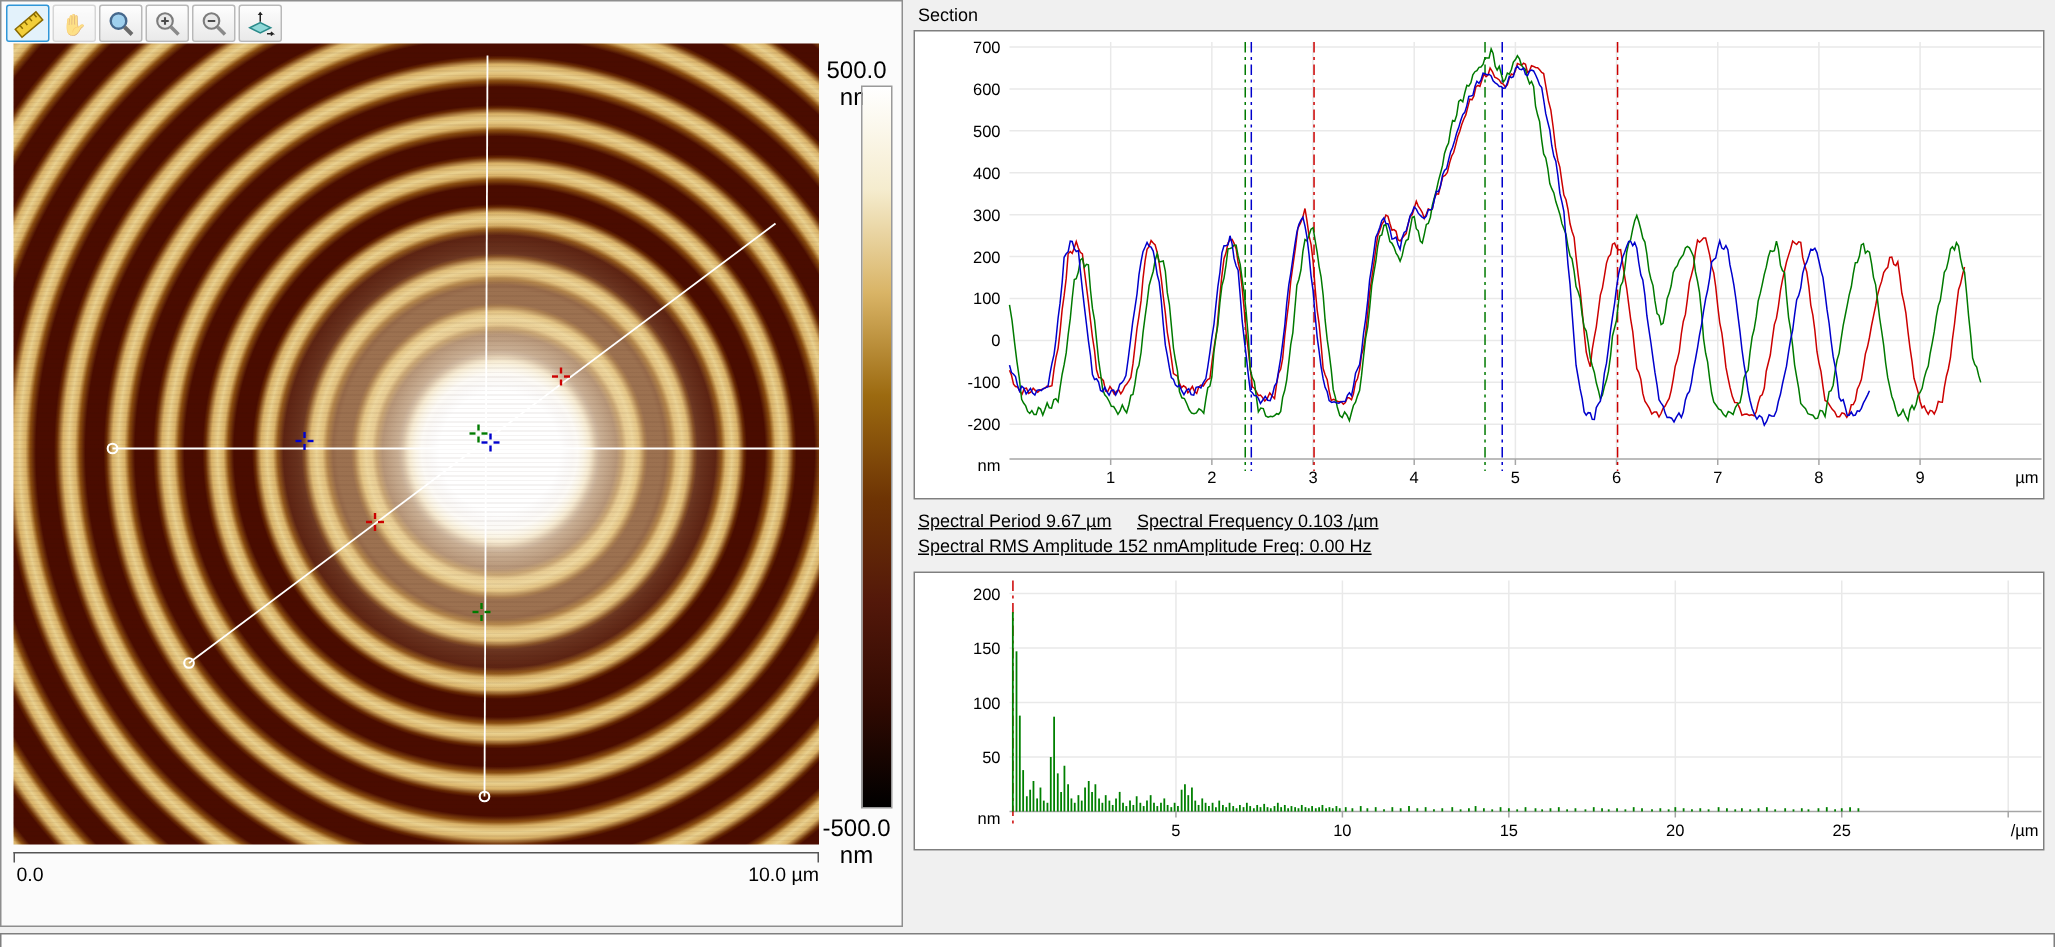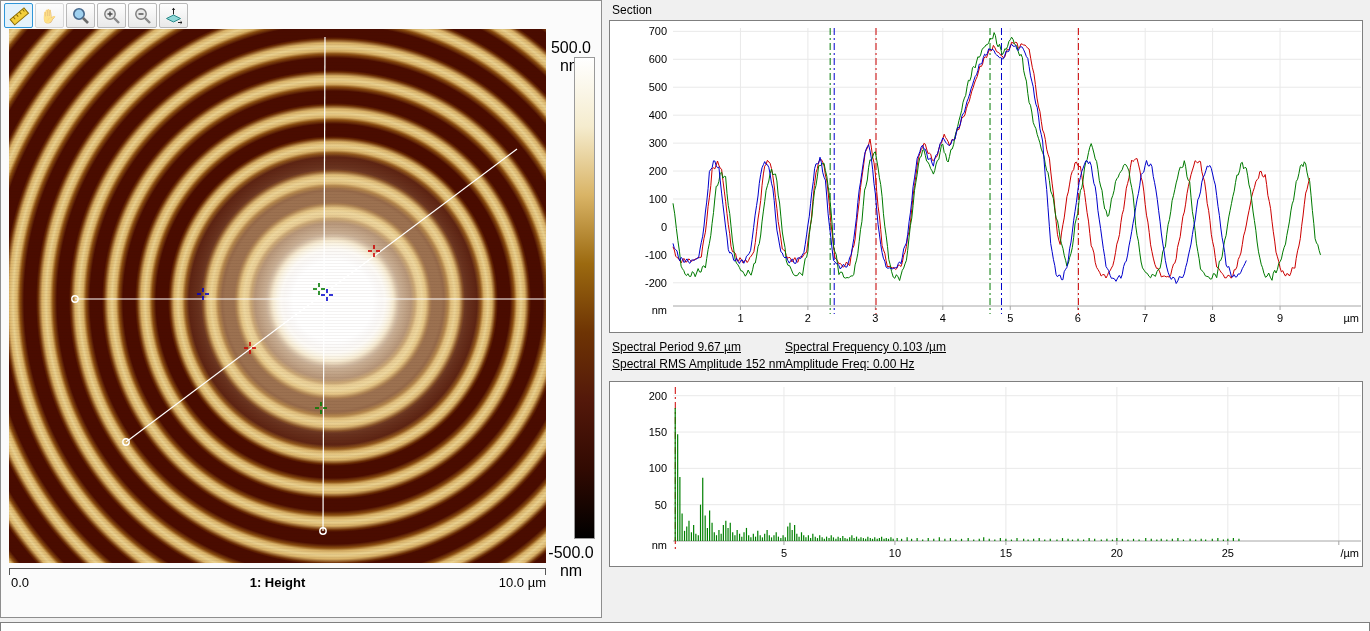--- a/index.html
+++ b/index.html
@@ -135,21 +135,20 @@
         </g>
       </svg>
   </div>
 
   <div class="abs cbar-label" style="left:540px; top:38px;">500.0 nm</div>
   <div id="colorbar" class="abs" style="background: linear-gradient(rgb(255, 255, 255), rgb(245, 236, 206), rgb(217, 180, 102), rgb(156, 106, 16), rgb(110, 52, 4), rgb(83, 24, 10), rgb(49, 10, 2), rgb(0, 0, 0));"></div>
   <div class="abs cbar-label" style="left:540px; top:543px;">-500.0 nm</div>
 
   <div id="img-axis-bracket" class="abs"></div>
   <div class="abs img-axis-label" style="left:10px;">0.0</div>
-  <div class="abs img-axis-label" style="left:8px; width:537px; text-align:center; font-weight:bold; font-size:13px;">1: Height</div>
   <div class="abs img-axis-label" style="left:455px; width:90px; text-align:right;">10.0 µm</div>
 </div>
 
 <div id="section-title" class="abs">Section</div>
 
 <div id="section-box" class="abs chart-box">
   <svg id="section-svg" width="752" height="311">
       <line x1="63" y1="261.81005025125626" x2="751" y2="261.81005025125626" stroke="#e9e9e9"></line>
       <line x1="63" y1="233.87035175879396" x2="751" y2="233.87035175879396" stroke="#e9e9e9"></line>
       <line x1="63" y1="205.93065326633166" x2="751" y2="205.93065326633166" stroke="#e9e9e9"></line>
@@ -206,21 +205,21 @@
       <line x1="380.0196078431373" y1="7" x2="380.0196078431373" y2="293" stroke="#007a00" stroke-dasharray="7 3 2 3"></line>
       <line x1="391.48627450980393" y1="7" x2="391.48627450980393" y2="293" stroke="#0000cc" stroke-dasharray="7 3 2 3"></line>
       <line x1="468.3803921568628" y1="7" x2="468.3803921568628" y2="293" stroke="#cc0000" stroke-dasharray="7 3 2 3"></line>
       <path d="M63.0 225.8 L64.3 229.0 L65.7 235.1 L67.0 236.7 L68.4 237.0 L69.9 239.9 L71.4 241.8 L72.8 238.1 L74.3 237.7 L75.8 241.2 L77.3 240.3 L78.8 237.8 L80.3 239.4 L81.8 240.5 L83.2 239.1 L84.9 238.4 L86.5 237.9 L88.1 236.4 L89.7 236.6 L91.3 236.1 L92.7 225.1 L94.0 217.3 L95.4 211.2 L96.7 200.1 L98.1 185.4 L99.4 176.3 L100.8 164.6 L102.1 148.2 L103.5 146.7 L104.8 147.9 L106.2 144.1 L107.5 140.0 L108.9 144.3 L110.2 147.2 L111.6 148.2 L112.9 159.3 L114.3 170.1 L115.6 180.3 L117.0 192.7 L118.3 203.7 L119.7 212.7 L121.0 225.5 L122.5 230.7 L124.0 230.9 L125.6 232.8 L127.1 239.8 L128.5 240.0 L130.0 236.7 L131.4 238.7 L132.9 241.8 L134.3 239.8 L135.8 238.9 L137.2 241.5 L138.5 239.6 L139.9 236.4 L141.2 235.1 L142.6 232.9 L143.9 230.6 L145.3 221.6 L146.6 210.3 L148.0 198.0 L149.3 189.7 L150.7 179.6 L152.0 164.7 L153.4 152.9 L154.7 145.2 L156.1 143.3 L157.4 139.3 L158.8 141.0 L160.1 142.3 L161.5 147.5 L162.8 154.8 L164.2 164.9 L165.5 176.5 L166.9 187.7 L168.2 200.5 L169.6 208.9 L170.9 217.8 L172.3 228.0 L173.6 228.9 L175.0 229.7 L176.3 234.6 L177.7 237.5 L179.0 236.2 L180.5 237.2 L181.9 240.9 L183.4 239.0 L184.9 236.6 L186.3 239.9 L187.8 241.3 L189.2 236.9 L190.7 235.7 L192.2 236.3 L193.6 234.0 L195.1 232.0 L196.6 231.3 L198.1 219.5 L199.7 208.6 L201.3 198.7 L202.8 181.1 L204.4 164.4 L206.0 151.5 L207.3 147.7 L208.7 140.8 L210.0 139.1 L211.4 138.6 L212.7 141.2 L214.1 145.0 L215.4 154.0 L216.8 159.9 L218.1 171.0 L219.5 185.8 L220.8 201.5 L222.2 212.4 L223.5 224.2 L224.9 236.9 L226.2 237.8 L227.6 240.2 L228.9 242.8 L230.3 242.4 L231.6 243.9 L233.2 246.3 L234.9 244.6 L236.5 241.0 L238.1 243.0 L239.7 244.7 L241.1 234.8 L242.4 227.8 L243.8 225.0 L245.1 218.1 L246.5 202.9 L247.8 191.8 L249.2 180.5 L250.5 166.5 L252.1 155.0 L253.7 143.7 L255.2 131.3 L256.8 128.1 L258.4 124.4 L260.0 118.0 L261.3 126.1 L262.7 136.3 L264.0 141.7 L265.4 153.2 L266.7 170.5 L268.1 185.7 L269.4 194.9 L270.7 208.3 L272.1 224.7 L273.4 228.8 L274.8 232.2 L276.1 239.7 L277.5 246.0 L279.1 245.2 L280.7 246.1 L282.4 246.8 L284.0 246.7 L285.6 248.5 L286.9 247.4 L288.3 244.0 L289.6 244.3 L291.0 245.5 L292.3 241.6 L293.7 233.9 L295.0 231.5 L296.4 225.5 L297.7 215.6 L299.1 210.7 L300.4 201.8 L301.8 187.7 L303.1 174.3 L304.5 164.6 L305.8 155.4 L307.2 144.9 L308.5 136.2 L309.9 132.5 L311.2 128.6 L312.6 126.5 L313.9 122.4 L315.3 123.2 L316.6 128.0 L318.0 132.5 L319.3 132.1 L320.7 133.2 L322.0 138.8 L323.4 139.6 L324.7 137.9 L326.1 136.2 L327.4 134.7 L328.8 128.2 L330.1 123.5 L331.5 122.0 L332.8 117.9 L334.2 113.2 L335.5 116.4 L336.9 118.4 L338.2 120.7 L339.5 124.6 L340.9 121.7 L342.2 118.3 L343.6 119.1 L344.9 118.3 L346.3 111.3 L347.6 108.2 L349.0 108.4 L350.3 103.0 L351.9 96.7 L353.4 96.0 L354.9 94.0 L356.4 87.6 L357.8 83.0 L359.1 80.7 L360.5 75.4 L361.8 70.2 L363.2 66.5 L364.5 62.0 L365.9 58.3 L367.2 55.6 L368.6 50.1 L369.9 45.1 L371.3 45.5 L372.6 43.0 L373.9 37.0 L375.3 35.9 L376.6 36.6 L378.0 32.2 L379.3 28.5 L380.7 30.1 L382.0 29.0 L383.4 24.4 L385.0 26.9 L386.5 30.5 L388.1 31.3 L389.5 32.3 L390.8 34.4 L392.2 35.0 L393.5 37.0 L394.9 35.6 L396.2 31.1 L397.6 28.3 L398.9 28.9 L400.3 26.2 L401.6 21.3 L403.0 21.9 L404.3 22.6 L405.7 21.1 L407.0 21.9 L408.3 27.2 L409.7 26.2 L411.0 22.8 L412.4 23.3 L413.7 24.0 L415.1 24.1 L416.4 25.5 L417.8 27.3 L419.1 28.0 L420.7 37.3 L422.3 46.3 L423.9 52.4 L425.4 63.5 L427.0 77.1 L428.6 86.0 L429.9 90.4 L431.3 100.4 L432.6 109.0 L434.0 112.2 L435.3 118.5 L436.7 128.2 L438.0 133.2 L439.4 137.2 L440.7 150.1 L442.1 162.2 L443.4 172.0 L444.8 186.3 L446.1 200.4 L447.5 213.7 L448.8 219.1 L450.2 223.5 L451.5 211.9 L452.9 203.7 L454.2 196.9 L455.6 186.0 L456.9 175.7 L458.3 170.9 L459.6 163.1 L461.0 154.4 L462.3 150.4 L463.7 148.6 L465.0 141.8 L466.4 141.1 L467.7 144.2 L469.1 145.6 L470.4 145.4 L471.8 154.6 L473.1 163.3 L474.5 171.5 L475.8 181.7 L477.1 191.7 L478.5 200.1 L479.8 212.4 L481.2 224.8 L482.5 227.2 L483.9 231.9 L485.2 241.3 L486.6 246.4 L487.9 248.4 L489.6 251.3 L491.2 255.0 L492.8 253.6 L494.4 253.7 L496.0 257.0 L497.4 254.5 L498.7 251.2 L500.1 249.7 L501.4 247.1 L502.8 244.6 L504.1 239.4 L505.5 231.7 L506.8 223.2 L508.2 218.9 L509.5 213.4 L510.9 201.5 L512.2 193.3 L513.6 188.6 L514.9 178.7 L516.3 167.2 L517.6 162.5 L519.0 156.9 L520.3 146.8 L521.7 139.1 L523.0 140.5 L524.4 139.2 L525.7 137.7 L527.1 137.7 L528.4 143.1 L529.8 149.1 L531.1 156.4 L532.5 160.9 L533.8 170.1 L535.2 183.4 L536.5 194.2 L537.9 201.1 L539.2 211.3 L540.6 223.8 L541.9 230.4 L543.3 237.1 L544.9 243.4 L546.5 247.3 L548.1 247.4 L549.7 250.9 L551.3 255.9 L553.0 255.2 L554.6 255.0 L556.2 255.9 L557.8 255.5 L559.4 256.2 L560.8 253.5 L562.1 247.7 L563.5 243.1 L564.8 242.2 L566.2 237.7 L567.5 226.5 L568.9 220.8 L570.2 215.7 L571.6 204.7 L572.9 195.4 L574.3 191.1 L575.6 183.2 L577.0 172.6 L578.3 165.8 L579.7 159.5 L581.0 153.7 L582.4 149.1 L583.7 145.0 L585.1 139.7 L586.4 140.9 L587.8 142.0 L589.1 140.2 L590.5 140.6 L591.8 150.6 L593.2 156.1 L594.5 160.2 L595.9 170.1 L597.2 182.4 L598.6 189.3 L599.9 199.3 L601.3 213.3 L602.6 220.7 L604.0 226.7 L605.3 236.6 L606.7 246.0 L608.3 246.9 L609.9 249.4 L611.5 251.9 L613.1 253.4 L614.7 256.8 L616.4 256.8 L618.0 254.2 L619.6 254.8 L621.2 257.2 L622.8 254.6 L624.2 248.8 L625.5 248.7 L626.9 245.9 L628.2 238.5 L629.6 235.5 L630.9 232.0 L632.3 223.6 L633.6 214.9 L635.0 210.2 L636.3 204.0 L637.7 196.0 L639.0 189.7 L640.4 183.0 L641.7 175.7 L643.1 170.4 L644.4 166.6 L645.8 160.7 L647.1 158.7 L648.5 157.2 L649.8 150.6 L651.2 150.4 L652.5 155.2 L653.9 156.1 L655.2 153.5 L656.6 163.4 L657.9 174.5 L659.3 180.6 L660.6 187.7 L662.0 200.3 L663.3 210.7 L664.7 220.1 L666.0 231.2 L667.4 235.8 L668.7 240.4 L670.1 246.8 L671.4 250.9 L672.8 249.7 L674.1 252.8 L675.5 255.1 L676.8 252.6 L678.2 253.1 L679.5 255.0 L680.9 251.8 L682.2 246.6 L683.5 247.0 L684.9 247.1 L686.2 237.4 L687.6 229.8 L688.9 225.0 L690.3 217.5 L691.6 205.4 L693.0 195.0 L694.3 183.3 L695.7 172.1 L697.0 168.4 L698.4 162.0 L699.7 157.0" fill="none" stroke="#cc0000" stroke-width="1"></path>
       <path d="M63.0 182.3 L64.7 192.8 L66.4 207.6 L67.9 219.7 L69.5 230.8 L71.1 245.2 L72.4 247.7 L73.8 249.6 L75.1 253.3 L76.5 254.6 L77.9 252.7 L79.4 255.4 L80.8 255.4 L82.3 250.7 L83.7 251.7 L85.2 255.7 L86.6 252.0 L88.1 247.6 L89.5 250.9 L91.0 251.1 L92.5 245.5 L93.9 244.8 L95.4 246.9 L96.7 237.6 L98.1 228.5 L99.4 222.3 L100.8 214.3 L102.1 202.3 L103.5 191.6 L104.8 178.0 L106.2 165.3 L107.5 164.8 L108.9 160.4 L110.2 152.4 L111.6 151.2 L112.9 157.1 L114.3 155.2 L115.6 155.5 L117.0 172.5 L118.3 184.6 L119.7 192.4 L121.0 205.2 L122.4 219.1 L123.7 228.1 L125.1 238.5 L126.5 242.2 L128.0 243.9 L129.4 246.5 L130.9 249.8 L132.4 250.0 L133.8 252.3 L135.3 255.2 L136.7 253.0 L138.2 249.0 L139.7 252.2 L141.1 254.2 L142.6 248.8 L143.9 242.6 L145.3 242.0 L146.6 235.1 L148.0 225.7 L149.3 222.6 L150.7 214.0 L152.0 200.9 L153.4 190.1 L154.7 180.7 L156.1 169.3 L157.4 164.7 L158.8 160.0 L160.1 152.5 L161.5 148.0 L162.8 153.6 L164.2 153.3 L165.5 153.0 L166.9 159.9 L168.2 174.1 L169.6 182.0 L170.9 195.9 L172.3 211.0 L173.6 219.0 L175.0 226.4 L176.3 240.0 L177.9 244.2 L179.6 244.7 L181.2 248.2 L182.8 252.2 L184.4 254.4 L186.0 254.8 L187.6 254.3 L189.3 251.5 L190.9 252.5 L192.5 254.5 L193.9 245.1 L195.2 237.5 L196.6 236.4 L197.9 230.3 L199.3 213.4 L200.6 203.7 L201.9 195.7 L203.3 180.5 L204.6 169.6 L206.0 164.4 L207.3 155.9 L208.7 144.8 L210.0 144.6 L211.4 144.1 L212.7 142.3 L214.1 142.4 L215.4 149.6 L216.8 155.2 L218.1 165.3 L219.5 174.7 L220.8 187.4 L222.2 203.8 L223.5 225.5 L224.9 230.9 L226.2 233.4 L227.6 243.7 L228.9 253.6 L230.5 251.0 L232.2 251.4 L233.8 256.3 L235.4 257.1 L237.0 256.5 L238.4 256.8 L239.7 256.1 L241.1 254.8 L242.4 255.2 L243.8 253.3 L245.1 243.9 L246.5 239.2 L247.8 232.4 L249.2 220.4 L250.5 208.7 L251.9 200.7 L253.2 185.3 L254.6 169.1 L255.9 165.3 L257.3 159.0 L258.6 146.6 L260.0 138.7 L261.3 139.6 L262.7 135.8 L264.0 131.8 L265.4 130.8 L266.7 138.9 L268.1 147.0 L269.4 156.7 L270.7 163.5 L272.1 175.7 L273.4 192.3 L274.8 205.3 L276.1 214.3 L277.5 225.6 L278.8 238.6 L280.2 243.7 L281.5 250.3 L283.2 256.0 L284.8 257.3 L286.4 253.7 L288.0 255.8 L289.6 259.5 L291.0 254.0 L292.3 249.3 L293.7 247.1 L295.0 242.9 L296.4 239.4 L297.7 229.3 L299.1 216.1 L300.4 204.6 L301.8 196.9 L303.1 184.4 L304.5 169.4 L305.8 161.5 L307.2 153.2 L308.5 143.0 L309.9 136.3 L311.2 135.6 L312.6 129.2 L313.9 128.7 L315.3 134.4 L316.6 140.1 L318.0 141.2 L319.3 143.7 L320.7 147.7 L322.0 149.8 L323.4 153.1 L324.7 149.6 L326.1 143.1 L327.4 139.4 L328.8 138.5 L330.1 131.5 L331.5 123.8 L332.8 123.3 L334.2 131.5 L335.5 132.9 L336.9 139.7 L338.2 141.0 L339.5 135.4 L340.9 128.6 L342.2 128.0 L343.6 123.8 L344.9 115.8 L346.3 110.4 L347.6 105.8 L349.0 99.4 L350.3 94.7 L351.7 89.3 L353.0 81.3 L354.4 77.1 L355.7 74.4 L357.1 65.5 L358.4 59.3 L359.8 59.8 L361.1 55.9 L362.5 46.6 L363.8 45.5 L365.2 46.9 L366.5 41.0 L367.9 35.8 L369.2 36.4 L370.6 34.1 L371.9 28.9 L373.3 26.8 L374.6 26.1 L376.0 23.9 L377.3 23.7 L378.7 21.9 L380.0 17.6 L381.4 17.7 L382.7 17.7 L384.1 11.6 L385.4 14.6 L386.8 23.2 L388.1 25.8 L389.5 23.2 L390.8 28.2 L392.2 33.7 L393.5 31.9 L394.9 27.7 L396.2 28.5 L397.6 25.3 L398.9 20.4 L400.3 18.7 L401.6 16.2 L403.0 18.3 L404.3 22.5 L405.7 24.3 L407.0 25.3 L408.3 30.9 L409.7 34.9 L411.0 33.3 L412.4 36.6 L413.7 49.7 L415.1 55.7 L416.4 60.1 L417.8 72.4 L419.1 81.6 L420.5 84.3 L421.8 91.0 L423.2 101.4 L424.5 104.8 L425.9 107.6 L427.2 113.4 L428.6 117.7 L429.9 121.8 L431.3 128.1 L432.6 131.5 L434.0 135.1 L435.3 143.2 L436.7 149.6 L438.0 151.6 L439.4 159.7 L440.7 170.1 L442.1 173.5 L443.4 177.6 L444.8 189.2 L446.1 197.1 L447.5 199.7 L448.8 207.5 L450.2 217.6 L451.5 222.8 L452.9 227.3 L454.2 234.2 L455.6 239.3 L456.9 245.0 L458.3 242.4 L459.6 236.7 L461.0 232.4 L462.3 226.6 L463.7 216.3 L465.0 203.0 L466.4 197.5 L467.7 192.4 L469.1 179.6 L470.4 169.6 L471.8 166.9 L473.1 158.8 L474.5 147.0 L475.8 141.1 L477.1 138.7 L478.5 131.6 L479.8 126.2 L481.2 122.6 L482.5 126.7 L483.9 132.0 L485.2 137.8 L486.6 140.4 L487.9 148.3 L489.3 159.4 L490.6 165.0 L492.0 169.4 L493.3 179.6 L494.7 188.0 L496.0 189.2 L497.4 195.4 L498.7 194.6 L500.1 187.4 L501.4 178.2 L502.8 174.4 L504.1 169.5 L505.5 160.6 L506.8 157.8 L508.2 156.1 L509.5 152.5 L510.9 150.5 L512.2 148.8 L513.6 144.3 L514.9 143.3 L516.3 144.2 L517.6 146.8 L519.0 150.0 L520.3 160.1 L521.7 166.5 L523.0 173.9 L524.4 187.7 L525.7 204.7 L527.1 214.5 L528.4 220.2 L529.8 231.8 L531.1 241.0 L532.5 246.9 L534.1 249.2 L535.7 251.6 L537.3 252.4 L538.9 255.2 L540.6 256.8 L542.2 253.3 L543.8 254.1 L545.4 255.4 L547.0 250.5 L548.6 248.1 L550.0 247.5 L551.3 241.2 L552.7 230.8 L554.0 227.7 L555.4 225.8 L556.7 213.8 L558.1 203.6 L559.4 198.7 L560.8 190.3 L562.1 179.7 L563.5 174.6 L564.8 168.7 L566.2 161.9 L567.5 157.1 L568.9 150.2 L570.2 146.1 L571.6 146.6 L572.9 146.1 L574.3 139.7 L575.6 145.3 L577.0 155.8 L578.3 159.4 L579.7 160.7 L581.0 176.2 L582.4 190.7 L583.7 198.4 L585.1 209.6 L586.4 222.2 L587.8 230.4 L589.1 237.7 L590.5 248.0 L592.1 249.9 L593.7 251.4 L595.3 254.8 L596.9 255.4 L598.6 255.8 L600.2 258.1 L601.8 257.8 L603.4 252.6 L605.0 253.1 L606.7 256.7 L608.0 248.4 L609.4 240.1 L610.7 239.5 L612.1 235.8 L613.4 226.4 L614.7 219.1 L616.1 214.4 L617.4 205.1 L618.8 195.9 L620.1 189.5 L621.5 182.4 L622.8 175.6 L624.2 170.2 L625.5 161.6 L626.9 154.1 L628.2 154.0 L629.6 149.9 L630.9 142.3 L632.3 141.4 L633.6 147.8 L635.0 146.3 L636.3 147.1 L637.7 154.8 L639.0 163.9 L640.4 168.7 L641.7 179.3 L643.1 191.0 L644.4 199.5 L645.8 209.2 L647.1 221.0 L648.5 230.8 L649.8 236.8 L651.2 243.3 L652.5 246.7 L653.9 252.2 L655.5 256.3 L657.1 255.1 L658.7 252.0 L660.3 256.2 L662.0 259.3 L663.3 252.2 L664.7 249.3 L666.0 252.0 L667.4 248.5 L668.7 242.5 L670.1 240.5 L671.4 237.9 L672.8 231.1 L674.1 226.5 L675.5 223.1 L676.8 214.5 L678.2 207.4 L679.5 200.1 L680.9 189.9 L682.2 182.9 L683.5 179.4 L684.9 169.9 L686.2 160.5 L687.6 158.2 L688.9 152.7 L690.3 145.1 L691.6 143.5 L693.0 145.6 L694.3 140.8 L695.7 143.0 L697.0 151.2 L698.4 157.6 L699.7 160.4 L701.1 174.8 L702.4 189.6 L703.8 202.7 L705.1 217.7 L706.5 222.0 L707.8 223.7 L709.2 229.6 L710.5 233.9" fill="none" stroke="#007a00" stroke-width="1"></path>
       <path d="M63.0 222.4 L64.3 227.3 L65.7 228.5 L67.0 230.0 L68.4 236.2 L69.7 239.8 L71.2 236.5 L72.6 237.8 L74.1 241.6 L75.5 239.8 L77.0 237.9 L78.4 241.1 L79.9 242.3 L81.3 239.2 L82.8 238.9 L84.2 239.4 L85.7 238.0 L87.2 237.4 L88.6 237.0 L90.0 228.1 L91.3 221.3 L92.7 215.2 L94.0 205.1 L95.4 191.0 L96.7 181.1 L98.1 167.4 L99.4 150.5 L100.8 148.2 L102.1 146.9 L103.5 139.8 L104.8 140.0 L106.2 144.8 L107.5 146.7 L108.9 146.1 L110.2 159.1 L111.6 172.1 L112.9 183.4 L114.3 195.0 L115.6 206.1 L117.0 216.1 L118.3 228.7 L119.7 232.0 L121.0 231.5 L122.4 233.7 L123.7 239.3 L125.1 240.1 L126.5 237.2 L128.0 240.2 L129.4 242.5 L130.9 239.3 L132.4 239.0 L133.8 242.3 L135.2 239.4 L136.5 235.2 L137.9 234.1 L139.2 232.4 L140.6 229.4 L142.1 218.5 L143.6 206.6 L145.1 194.1 L146.6 184.4 L148.0 175.0 L149.3 162.3 L150.7 153.4 L152.0 146.8 L153.4 143.7 L154.7 140.6 L156.1 143.3 L157.4 143.7 L158.8 146.4 L160.1 153.0 L161.5 162.2 L162.8 167.1 L164.2 179.6 L165.5 195.0 L166.9 209.1 L168.2 215.9 L169.6 224.1 L170.9 230.8 L172.3 231.9 L173.6 235.6 L175.0 236.9 L176.3 235.8 L177.7 239.3 L179.3 242.1 L180.9 239.3 L182.5 238.1 L184.1 242.1 L185.8 242.4 L187.4 237.2 L189.0 236.8 L190.6 237.6 L192.2 234.1 L193.9 231.4 L195.2 223.5 L196.6 213.9 L197.9 204.0 L199.3 195.2 L200.6 182.4 L201.9 170.3 L203.3 160.5 L204.6 147.6 L206.0 142.8 L207.3 142.8 L208.7 142.2 L210.0 136.2 L211.4 141.6 L212.7 151.3 L214.1 156.3 L215.4 159.1 L216.8 176.0 L218.1 192.8 L219.5 205.4 L220.8 216.2 L222.2 228.9 L223.5 239.5 L224.9 240.8 L226.2 242.7 L227.6 242.9 L228.9 244.6 L230.3 248.0 L231.9 245.7 L233.5 243.3 L235.1 245.8 L236.8 246.1 L238.4 241.8 L239.7 236.4 L241.1 234.1 L242.4 226.2 L243.8 217.7 L245.1 207.7 L246.5 196.3 L247.8 181.4 L249.2 168.9 L250.5 161.2 L251.9 151.4 L253.2 142.4 L254.6 133.7 L255.9 128.7 L257.3 125.7 L258.6 123.7 L260.0 129.8 L261.3 137.1 L262.7 148.8 L264.0 162.7 L265.4 172.9 L266.7 188.5 L268.1 203.7 L269.4 213.1 L270.7 223.4 L272.1 231.6 L273.4 237.2 L274.8 240.2 L276.1 246.1 L277.8 247.3 L279.4 246.8 L281.0 247.5 L282.6 247.8 L284.2 246.8 L285.6 246.7 L286.9 246.6 L288.3 242.5 L289.6 240.8 L291.0 242.8 L292.3 236.4 L293.7 227.8 L295.0 225.0 L296.4 222.0 L297.7 213.4 L299.1 200.7 L300.4 191.9 L301.8 179.6 L303.1 165.6 L304.5 156.9 L305.8 147.8 L307.2 137.2 L308.5 134.3 L309.9 130.5 L311.2 126.0 L312.6 124.2 L313.9 128.0 L315.3 128.2 L316.6 131.9 L318.0 138.4 L319.3 138.0 L320.7 137.1 L322.0 142.0 L323.4 145.2 L324.7 137.8 L326.1 134.0 L327.4 133.1 L328.8 128.2 L330.1 122.8 L331.5 120.4 L332.8 116.9 L334.2 118.4 L335.5 121.1 L336.9 122.6 L338.2 123.9 L339.5 124.5 L340.9 123.1 L342.2 118.8 L343.6 118.9 L344.9 118.2 L346.3 111.9 L347.6 106.5 L349.0 106.7 L350.3 103.2 L351.7 95.7 L353.0 92.7 L354.4 91.4 L355.7 85.8 L357.1 80.2 L358.4 77.2 L359.8 72.6 L361.1 67.7 L362.5 63.9 L363.8 59.4 L365.2 55.4 L366.5 53.9 L367.9 49.4 L369.2 43.2 L370.6 43.0 L371.9 42.6 L373.3 36.6 L374.6 33.2 L376.0 34.5 L377.3 32.5 L378.7 27.8 L380.0 28.2 L381.4 28.9 L382.7 28.5 L384.1 29.6 L385.4 32.9 L386.8 34.2 L388.1 35.0 L389.5 36.7 L390.8 36.6 L392.2 37.8 L393.5 37.7 L394.9 34.1 L396.2 29.9 L397.6 30.7 L398.9 30.2 L400.3 24.7 L401.6 23.2 L403.0 25.1 L404.3 25.4 L405.7 24.5 L407.0 28.7 L408.3 29.4 L409.7 26.4 L411.0 25.7 L412.4 26.3 L413.7 28.8 L415.1 32.0 L416.4 35.6 L417.8 37.4 L419.1 45.5 L420.5 54.8 L421.8 60.2 L423.2 65.7 L424.5 76.0 L425.9 83.2 L427.2 86.4 L428.6 96.1 L429.9 107.8 L431.3 113.7 L432.6 120.0 L434.0 138.7 L435.3 155.1 L436.7 168.6 L438.0 186.8 L439.4 205.6 L440.7 222.5 L442.1 230.5 L443.4 238.3 L444.8 244.7 L446.1 253.6 L447.5 255.8 L448.8 254.1 L450.2 254.3 L451.5 258.6 L452.9 258.7 L454.2 250.7 L455.6 248.3 L456.9 246.4 L458.3 238.8 L459.6 227.8 L461.0 221.1 L462.3 211.1 L463.7 199.2 L465.0 190.4 L466.4 181.3 L467.7 170.8 L469.1 161.5 L470.4 156.4 L471.8 150.4 L473.1 147.1 L474.5 143.1 L475.8 139.9 L477.1 139.8 L478.5 142.8 L479.8 140.7 L481.2 144.4 L482.5 154.0 L483.9 162.4 L485.2 165.6 L486.6 175.8 L487.9 189.3 L489.3 198.9 L490.6 207.5 L492.0 217.9 L493.3 227.3 L494.7 235.7 L496.0 245.5 L497.4 247.7 L498.7 249.6 L500.1 254.4 L501.4 257.3 L502.8 257.2 L504.4 257.8 L506.0 260.3 L507.6 257.1 L509.3 254.4 L510.9 257.3 L512.2 253.7 L513.6 245.6 L514.9 241.8 L516.3 240.0 L517.6 234.1 L519.0 224.9 L520.3 218.5 L521.7 210.7 L523.0 202.4 L524.4 195.2 L525.7 186.5 L527.1 178.2 L528.4 172.5 L529.8 164.2 L531.1 153.6 L532.5 152.1 L533.8 151.0 L535.2 144.3 L536.5 139.5 L537.9 144.4 L539.2 145.2 L540.6 142.8 L541.9 145.4 L543.3 155.6 L544.6 161.7 L545.9 168.9 L547.3 178.5 L548.6 189.3 L550.0 200.2 L551.3 212.0 L552.7 222.1 L554.0 229.7 L555.4 239.6 L556.7 246.0 L558.1 251.3 L559.7 255.4 L561.3 258.4 L562.9 256.1 L564.6 257.3 L566.2 262.5 L567.8 259.8 L569.4 255.5 L571.0 256.3 L572.7 256.5 L574.3 252.8 L575.6 246.5 L577.0 241.7 L578.3 235.0 L579.7 228.8 L581.0 223.1 L582.4 213.5 L583.7 205.6 L585.1 199.2 L586.4 188.9 L587.8 178.8 L589.1 176.1 L590.5 170.9 L591.8 161.2 L593.2 156.2 L594.5 153.8 L595.9 149.5 L597.2 145.1 L598.6 145.7 L599.9 144.5 L601.3 147.4 L602.6 153.0 L604.0 159.4 L605.3 163.9 L606.7 174.6 L608.0 185.3 L609.4 194.5 L610.7 206.0 L612.1 216.6 L613.4 223.3 L614.7 231.4 L616.1 244.0 L617.4 246.3 L618.8 245.5 L620.1 250.2 L621.5 255.9 L622.8 255.8 L624.2 253.7 L625.5 256.1 L626.9 255.7 L628.2 252.9 L629.6 253.2 L630.9 251.2 L632.3 247.6 L633.6 245.3 L635.0 242.4 L636.3 239.5" fill="none" stroke="#0000cc" stroke-width="1"></path>
     </svg>
 </div>
 
 <div class="abs stats" style="left:612px; top:340px;">Spectral Period 9.67 µm</div>
-<div class="abs stats" style="left:785px; top:340px;">Spectral Frequency 0.103 /µm</div>
+<div class="abs stats" style="left:758px; top:340px;">Spectral Frequency 0.103 /µm</div>
 <div class="abs stats" style="left:612px; top:357px;">Spectral RMS Amplitude 152 nm</div>
 <div class="abs stats" style="left:785px; top:357px;">Amplitude Freq: 0.00 Hz</div>
 
 <div id="spectrum-box" class="abs chart-box">
   <svg id="spectrum-svg" width="752" height="184">
       <line x1="63" y1="122.67924528301887" x2="751" y2="122.67924528301887" stroke="#e9e9e9"></line>
       <line x1="63" y1="86.35849056603773" x2="751" y2="86.35849056603773" stroke="#e9e9e9"></line>
       <line x1="63" y1="50.0377358490566" x2="751" y2="50.0377358490566" stroke="#e9e9e9"></line>
       <line x1="63" y1="13.71698113207546" x2="751" y2="13.71698113207546" stroke="#e9e9e9"></line>
       <line x1="173.96774193548387" y1="5" x2="173.96774193548387" y2="159" stroke="#e9e9e9"></line>

